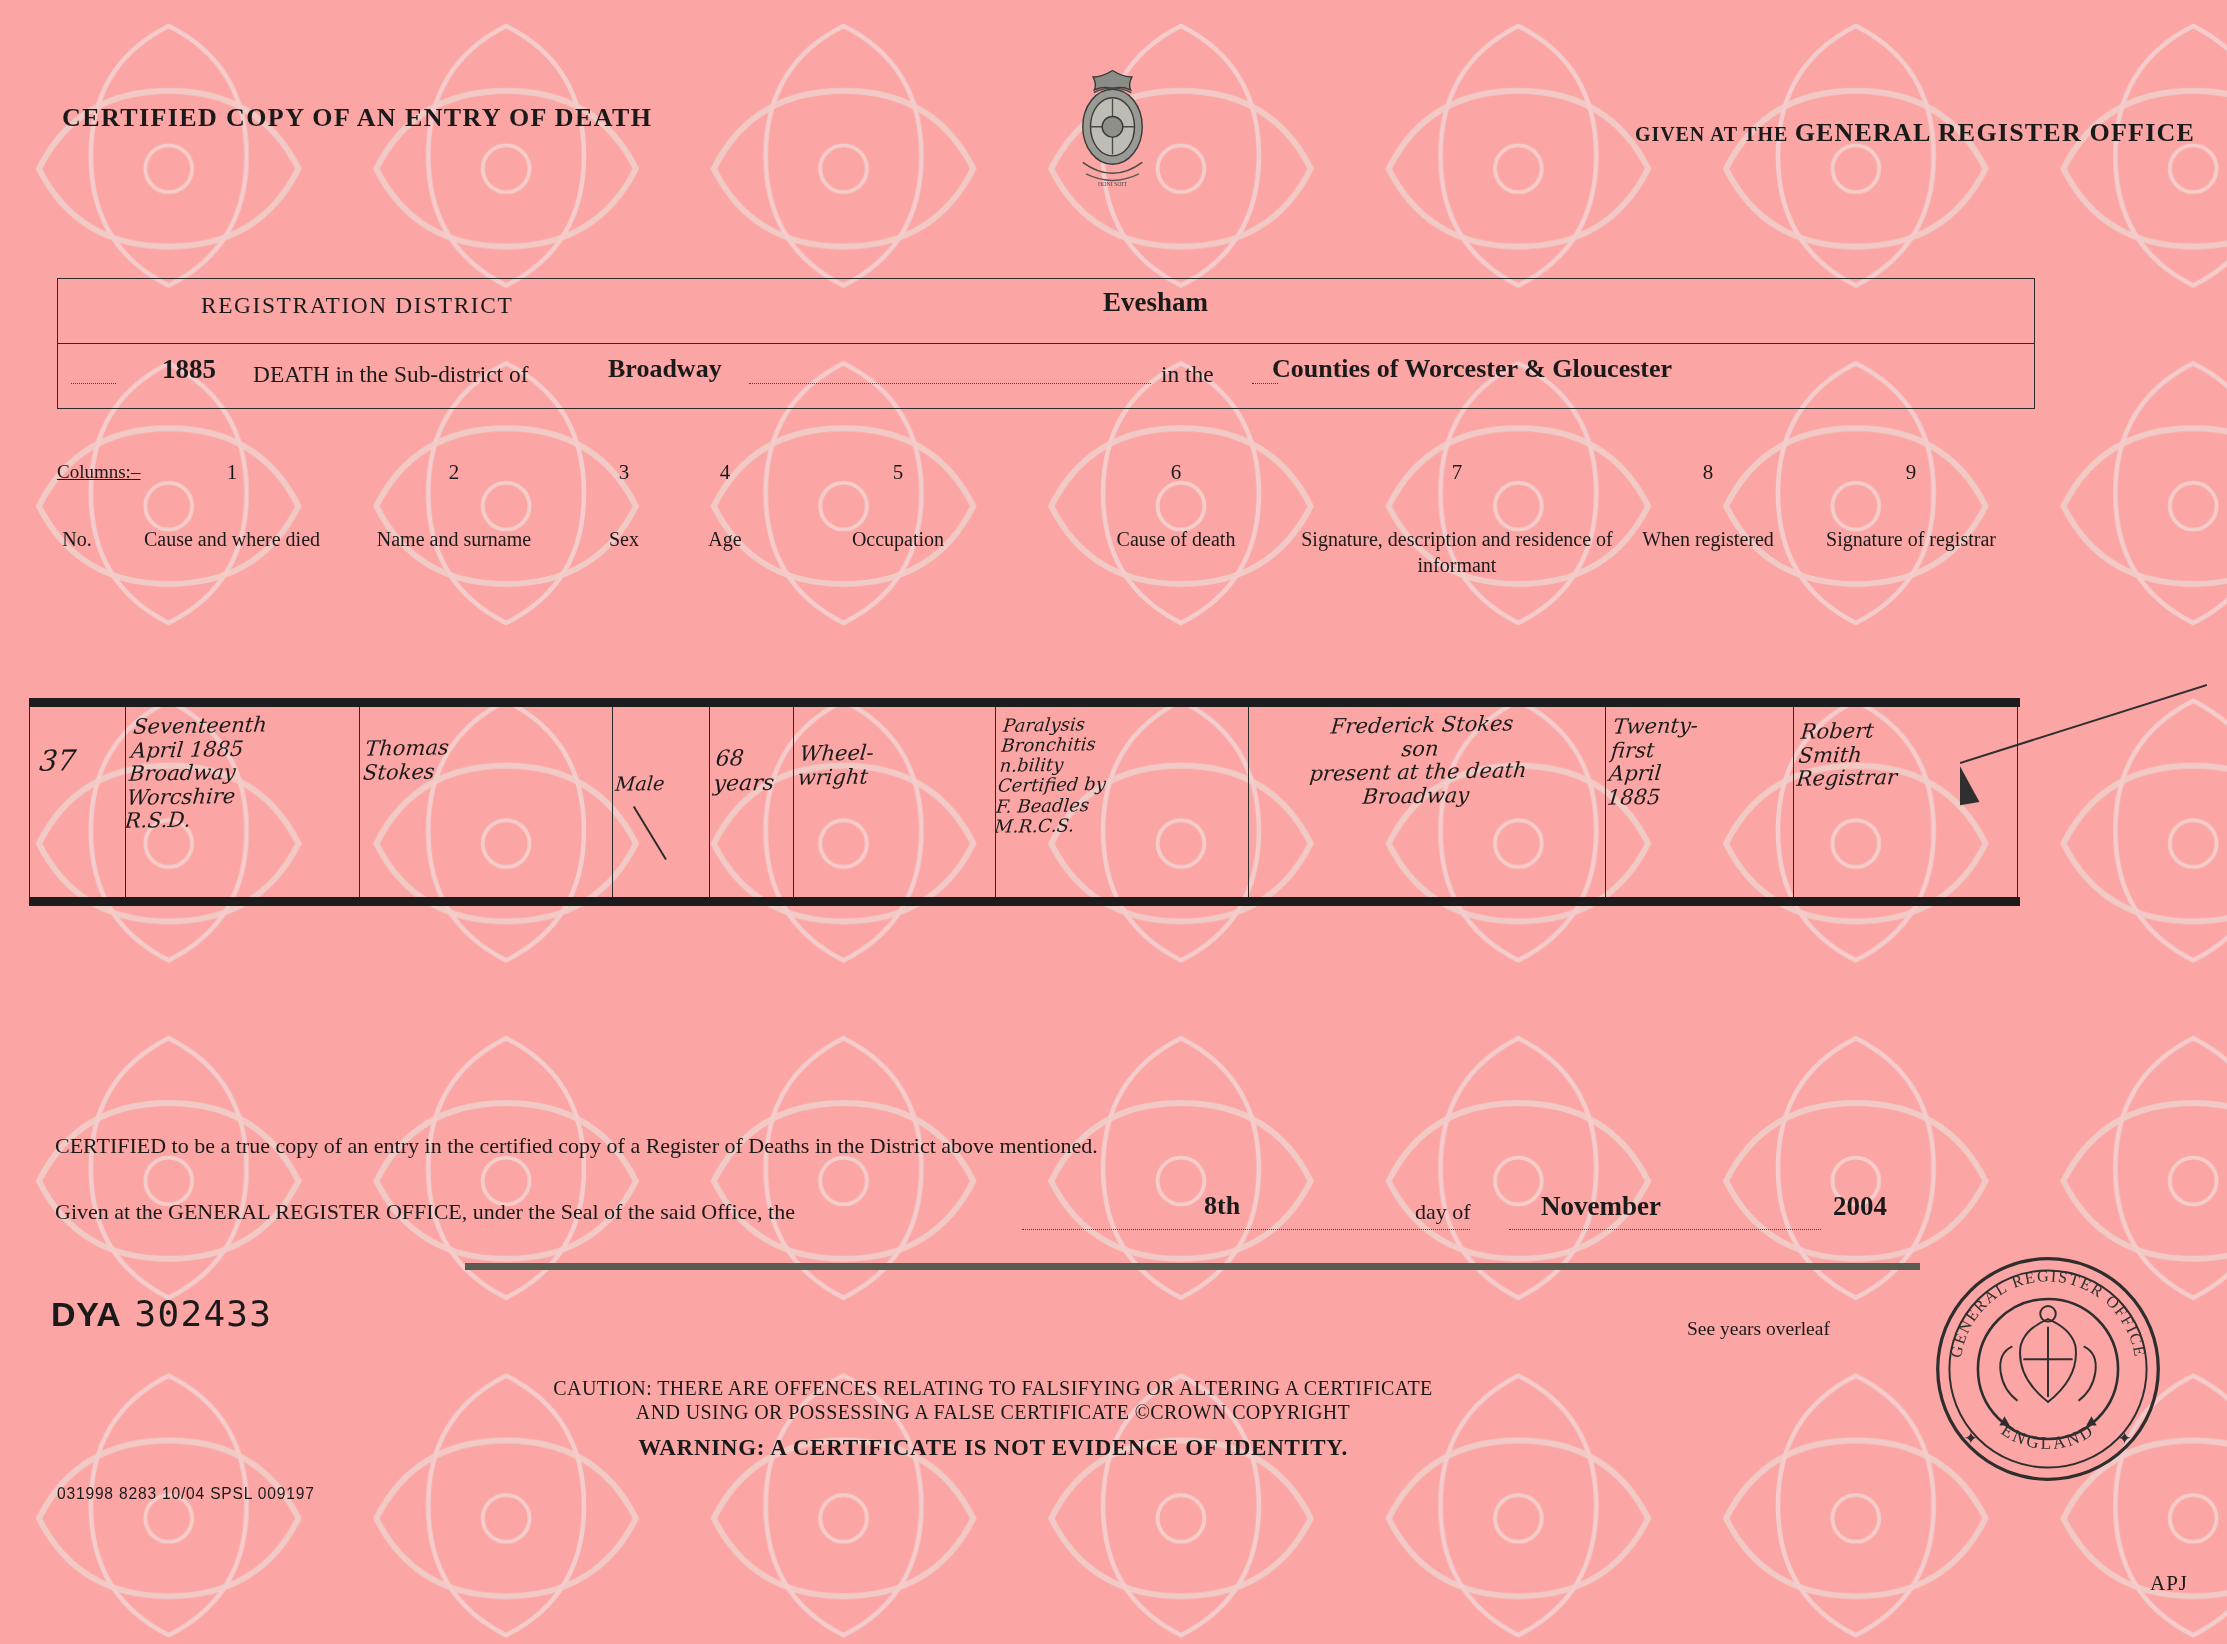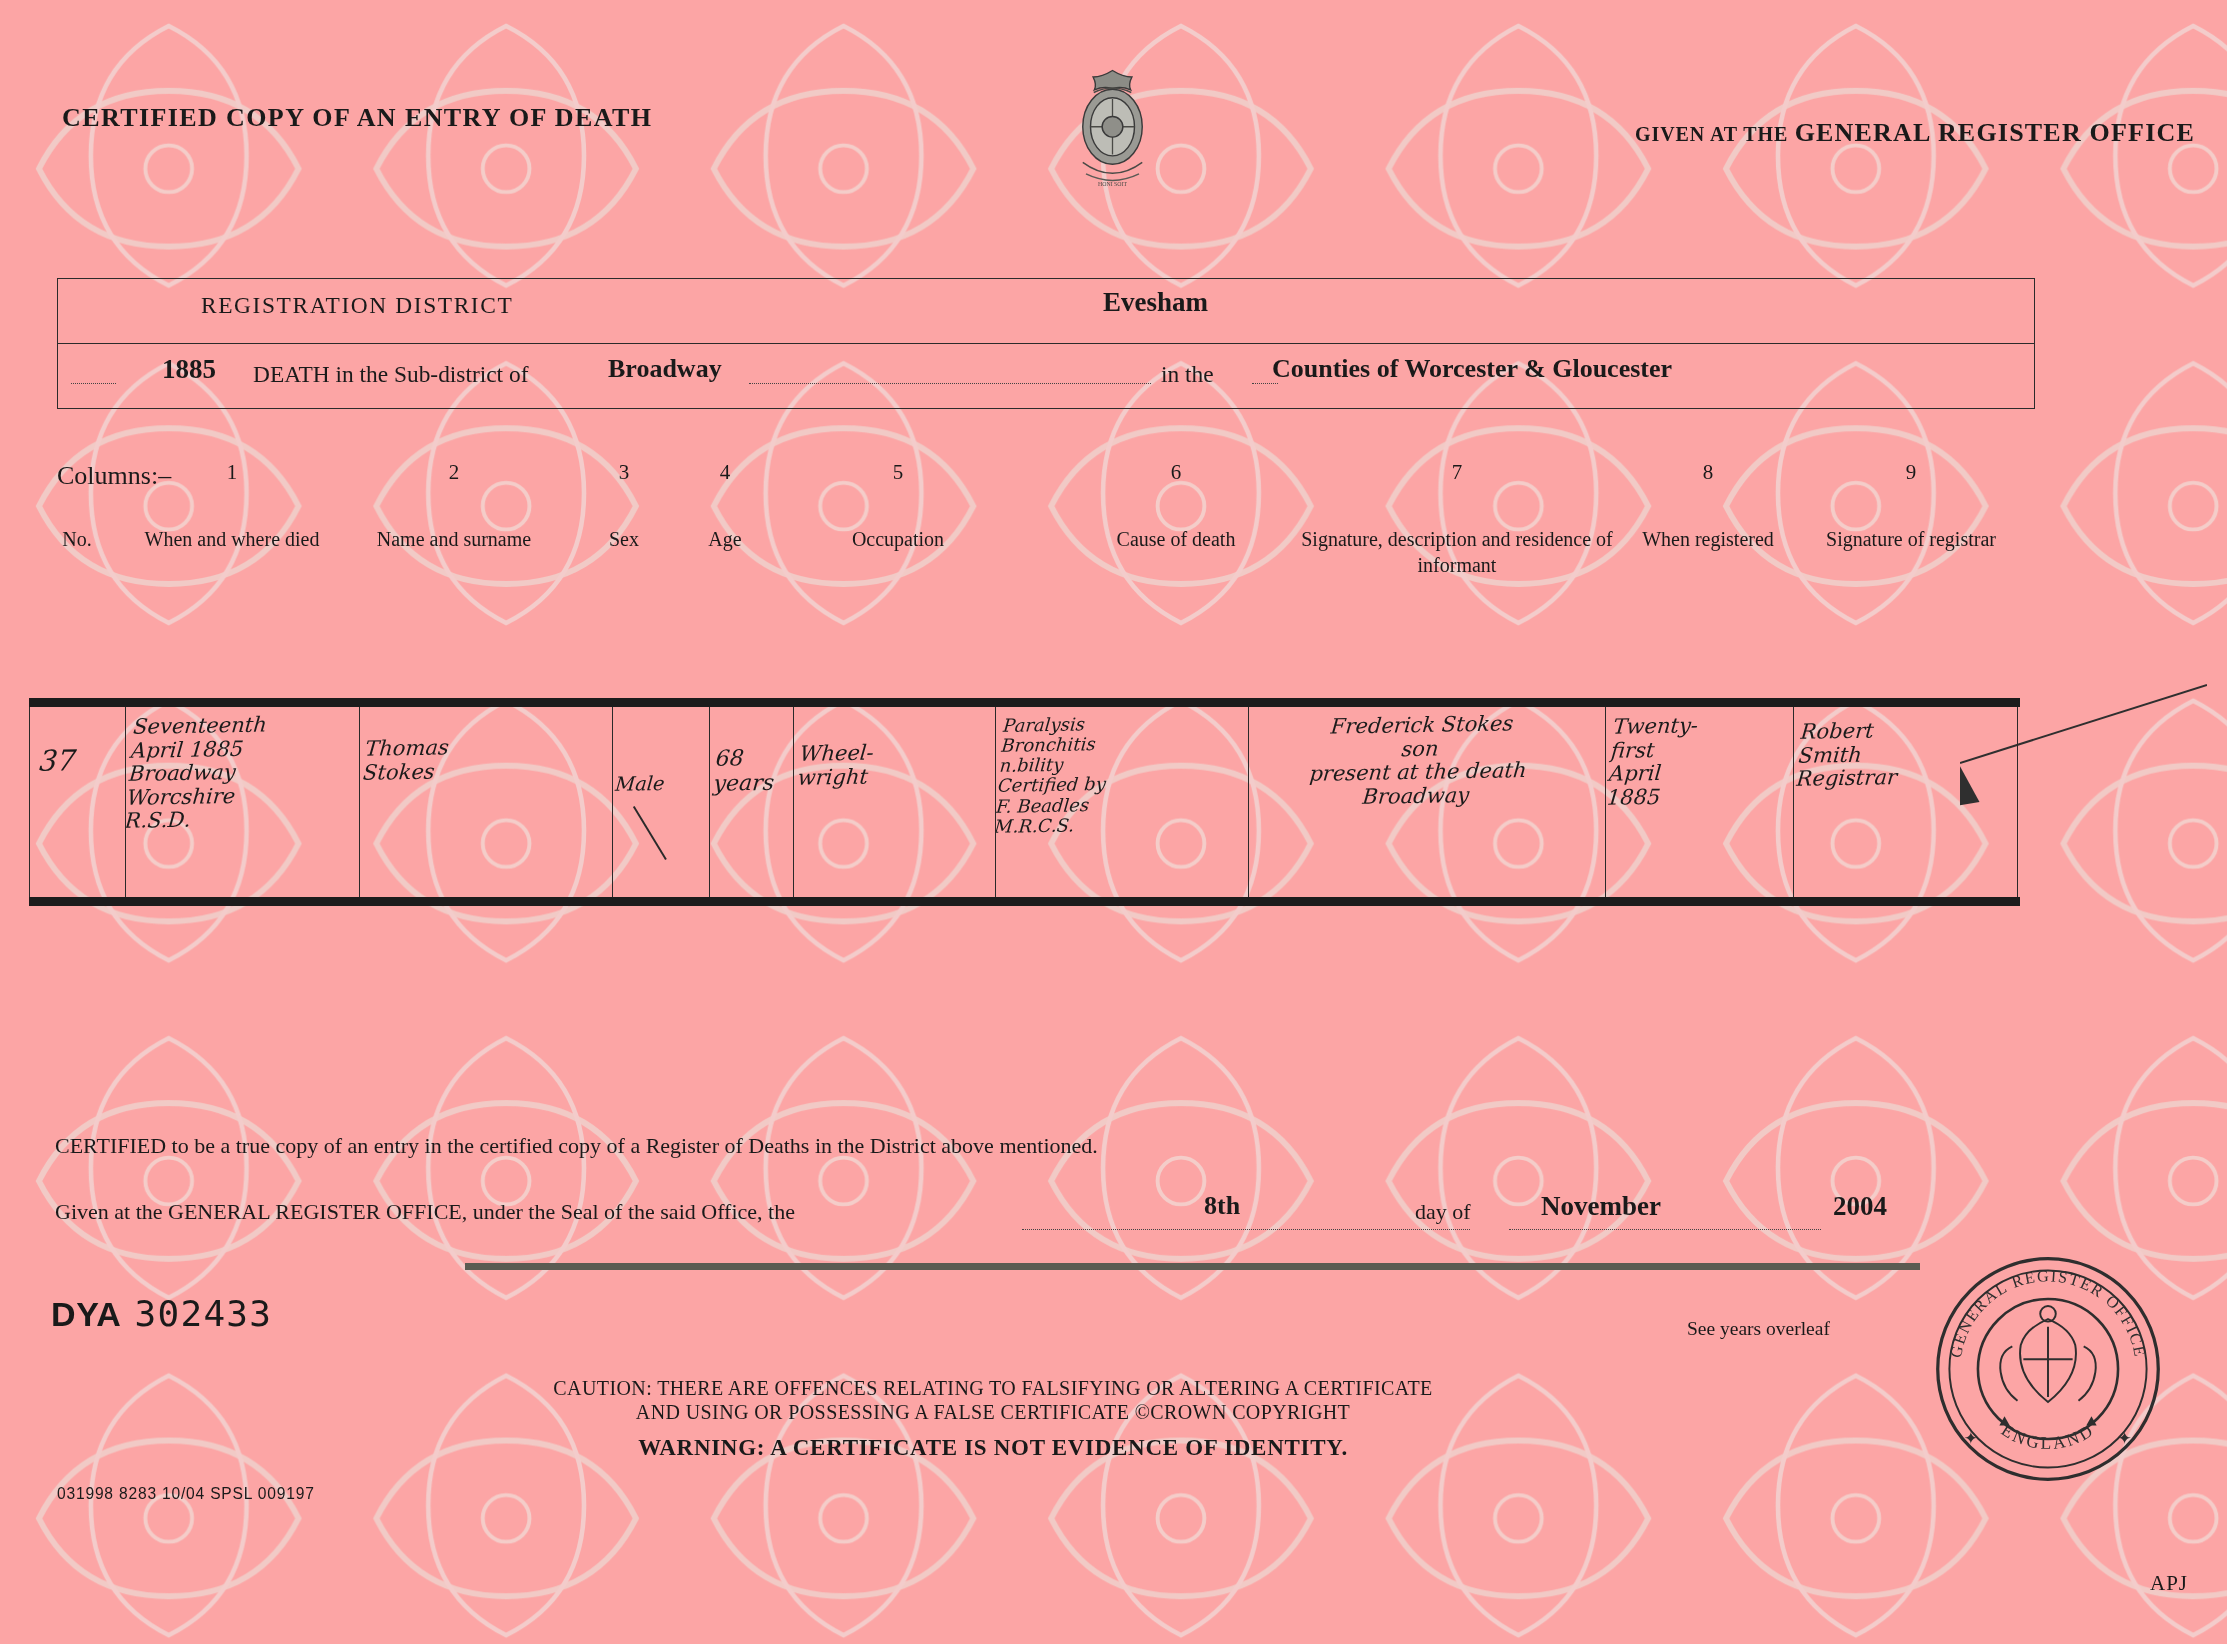--- a/index.html
+++ b/index.html
@@ -107,21 +107,22 @@
     border-bottom:1.9px dotted #444;
   }
   .r2-county {
     position:absolute; left:1214px; top:9px;
     font-size:26px; font-weight:bold;
   }
 
   
   .col-label {
     position:absolute; left:57px; top:461px;
-    font-size:26px;
+    font-size:19px;
+    text-decoration:underline;
   }
   .colnum {
     position:absolute; top:460px;
     font-size:21px; text-align:center; transform:translateX(-50%);
   }
   .colhead {
     position:absolute; top:527px;
     font-size:20px; text-align:center; transform:translateX(-50%);
     line-height:1.28;
   }
@@ -287,21 +288,21 @@
   <div class="colnum" style="left:454px">2</div>
   <div class="colnum" style="left:624px">3</div>
   <div class="colnum" style="left:725px">4</div>
   <div class="colnum" style="left:898px">5</div>
   <div class="colnum" style="left:1176px">6</div>
   <div class="colnum" style="left:1457px">7</div>
   <div class="colnum" style="left:1708px">8</div>
   <div class="colnum" style="left:1911px">9</div>
 
   <div class="colhead no" style="left:77px; width:84px">No.</div>
-  <div class="colhead" style="left:232px; width:195px">When and
+  <div class="colhead" style="left:232px; width:195px">Cause and
 where died</div>
   <div class="colhead" style="left:454px; width:260px">Name and surname</div>
   <div class="colhead" style="left:624px; width:91px">Sex</div>
   <div class="colhead" style="left:725px; width:91px">Age</div>
   <div class="colhead" style="left:898px; width:208px">Occupation</div>
   <div class="colhead" style="left:1176px; width:247px">Cause of death</div>
   <div class="colhead" style="left:1457px; width:325px">Signature, description and
 residence of informant</div>
   <div class="colhead" style="left:1708px; width:169px">When
 registered</div>

